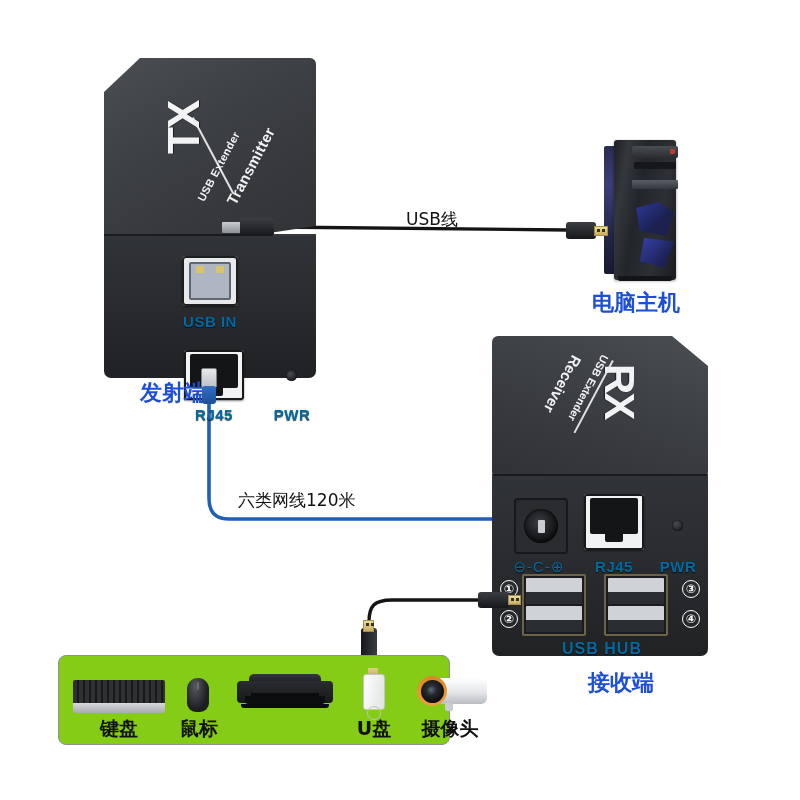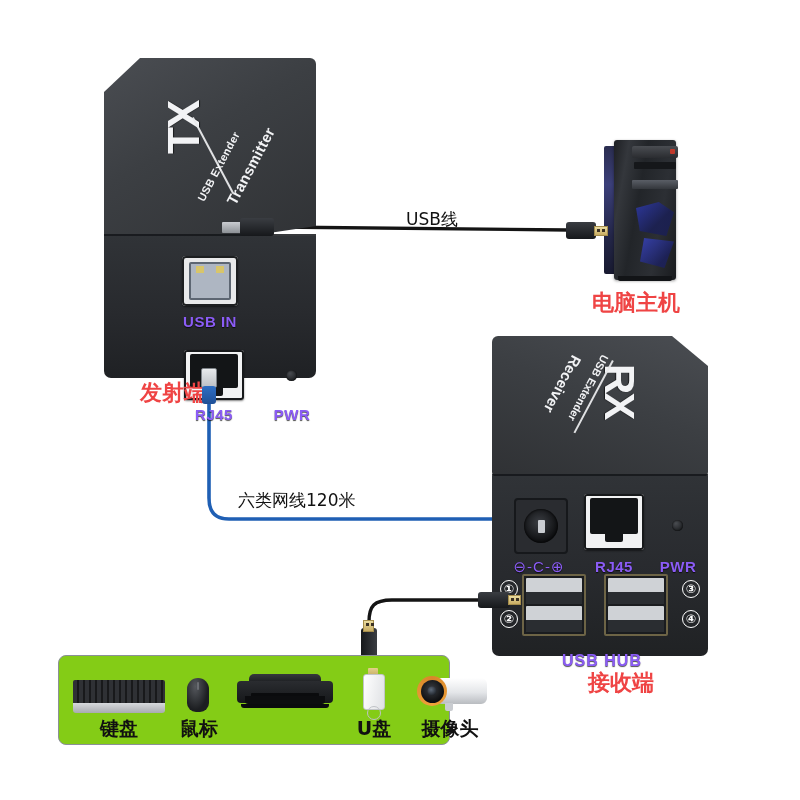--- a/index.html
+++ b/index.html
@@ -77,21 +77,21 @@
     width:38px;height:34px;background:#aeb6c2;
     border:2px solid #5d6672;border-radius:2px;position:relative;
   }
   #tx-usb-inner:before{
     content:"";position:absolute;left:5px;top:2px;width:8px;height:7px;background:#d8c56a;
   }
   #tx-usb-inner:after{
     content:"";position:absolute;right:5px;top:2px;width:8px;height:7px;background:#d8c56a;
   }
   .port-label{
-    position:absolute;color:#8b5cf6;font-size:15px;font-weight:700;
+    position:absolute;color:#0369a1;font-size:15px;font-weight:700;
     letter-spacing:.5px;white-space:nowrap;text-shadow:0 1px 1px rgba(0,0,0,.7);
   }
   #tx-usb-label{left:78px;top:255px;width:56px;text-align:center;}
 
   
   #tx-rj-port{
     left:80px;top:292px;width:60px;height:50px;
     background:#f1f2f3;border-radius:3px;
     box-shadow:inset 0 0 0 2px #17191b,0 1px 2px rgba(0,0,0,.5);
     display:flex;align-items:flex-start;justify-content:center;
@@ -105,21 +105,21 @@
   #tx-rj-label{left:74px;top:348px;width:72px;text-align:center;}
   #tx-pwr-led{
     left:182px;top:312px;width:11px;height:11px;border-radius:50%;
     background:radial-gradient(circle at 35% 30%,#4a4d52,#101214);
     box-shadow:inset 0 0 2px #000;
   }
   #tx-pwr-label{left:162px;top:348px;width:52px;text-align:center;}
 
   
   .caption{
-    position:absolute;color:#ef4444;font-weight:700;white-space:nowrap;
+    position:absolute;color:#1d4ed8;font-weight:700;white-space:nowrap;
     font-family:"DejaVu Sans","Liberation Sans",sans-serif;
   }
   #tx-caption{left:112px;top:378px;font-size:22px;margin-left:28px;}
 
   
   #rx-unit{left:492px;top:336px;width:216px;height:320px;}
   #rx-top{
     left:0;top:0;width:216px;height:142px;
     clip-path:polygon(0 0,180px 0,216px 30px,216px 142px,0 142px);
     background:linear-gradient(200deg,#4a4d52 0%,#3c3f43 45%,#2f3134 100%);
@@ -206,21 +206,21 @@
   .usb-slot:before{
     content:"";position:absolute;left:0;right:0;bottom:0;height:12px;background:#2a2d31;
   }
   #usb-stack-left{left:30px;top:0;}
   #usb-stack-right{left:112px;top:0;}
   .port-num{
     position:absolute;color:#fff;font-size:12px;font-weight:700;
     width:16px;height:16px;border:1.4px solid #fff;border-radius:50%;
     display:flex;align-items:center;justify-content:center;line-height:1;
   }
-  #hub-label{left:40px;top:78px;width:140px;text-align:center;font-size:16px;letter-spacing:1px;}
+  #hub-label{left:40px;top:66px;width:140px;text-align:center;font-size:16px;letter-spacing:1px;}
   #rx-caption{left:588px;top:668px;font-size:22px;}
 
   
   #pc-tower{left:604px;top:140px;width:82px;height:140px;}
   #pc-body{
     position:absolute;left:10px;top:0;width:62px;height:140px;
     background:linear-gradient(100deg,#1d1f23 0%,#34373c 18%,#222529 40%,#2c2f34 70%,#191b1e 100%);
     border-radius:3px;
     box-shadow:0 1px 3px rgba(0,0,0,.4);
   }

